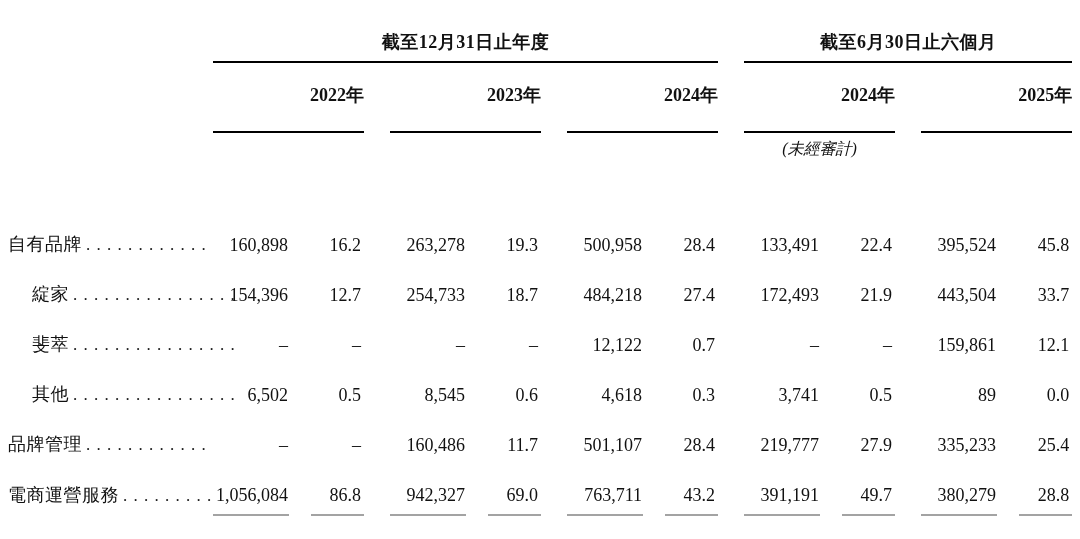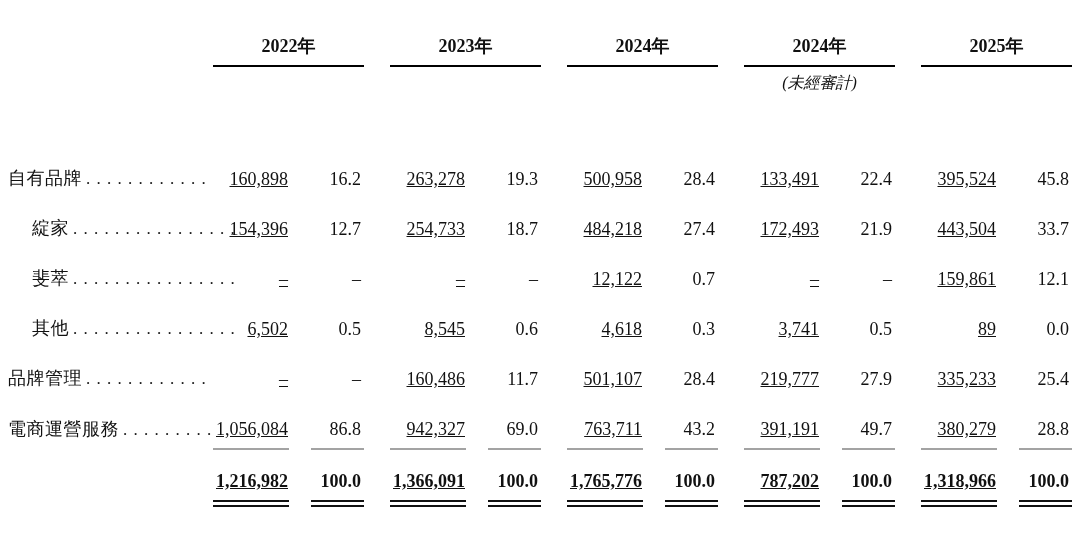--- a/index.html
+++ b/index.html
@@ -17,42 +17,42 @@
   col.c-g{width:22px;}
   col.c-p{width:53px;}
   col.c-gap{width:26px;}
 
   
   tr.r-group th{
     height:40px;text-align:center;font-weight:bold;font-size:18px;
     border-bottom:2px solid #000;padding-bottom:7px;letter-spacing:0.5px;
   }
   tr.r-years th{
-    height:44px;text-align:center;font-weight:bold;font-size:18px;
-    border-bottom:2px solid #000;padding-bottom:7px;
+    height:44px;text-align:right;font-weight:bold;font-size:18px;
+    border-bottom:2px solid #000;padding-bottom:24px;
   }
   tr.r-units td{height:34px;font-size:17px;font-style:italic;padding-bottom:2px;}
   tr.r-units td.unit{text-align:center;}
   tr.r-units td.pcth{text-align:center;}
   tr.r-unaudited td{height:27px;font-size:16px;font-style:italic;text-align:center;padding-bottom:2px;}
   tr.r-spacer td{height:52px;}
 
   
   tbody tr.row td{height:42px;font-size:18px;padding-bottom:8px;}
   td.lbl{font-size:19px;margin-left:37px;}
   td.lbl .wrap{display:flex;align-items:baseline;width:100%;overflow:hidden;}
   td.lbl.ind .wrap{padding-left:24px;}
   td.lbl .lt{flex:0 0 auto;letter-spacing:0.5px;}
   td.lbl .dots{flex:1 1 auto;overflow:hidden;white-space:nowrap;margin-left:4px;}
   td.lbl .dots::before{
     content:". . . . . . . . . . . . . . . . . . . . . . . . . . . . .";
     font-size:17px;letter-spacing:1px;color:#1a1a1a;
   }
   td.v,td.p{text-align:right;}
-  td.v{padding-right:1px;text-decoration:underline;}
+  td.v{padding-right:1px;}
   td.p{padding-right:3px;}
 
   tr.pretotal td.v,tr.pretotal td.p{border-bottom:2px solid #a3a3a3;}
   tr.total td{height:52px;padding-bottom:9px;}
   tr.total td.v,tr.total td.p{border-bottom:7px double #111;font-weight:bold;}
   tr.total td.lbl{font-weight:bold;}
 </style>
 </head>
 <body>
 
@@ -74,20 +74,26 @@
     <col class="c-gap">
     <col class="c-v">
         <col class="c-g">
         <col class="c-p">
     <col class="c-gap">
     <col class="c-v">
         <col class="c-g">
         <col class="c-p">
   </colgroup>
   <thead>
+    <tr class="r-group">
+      <td></td>
+      <th colspan="11">截至12月31日止年度</th>
+      <td></td>
+      <th colspan="7">截至6月30日止六個月</th>
+    </tr>
     <tr class="r-years">
       <td></td>
       <th colspan="3" class="yr">2022年</th>
       <td></td>
       <th colspan="3" class="yr">2023年</th>
       <td></td>
       <th colspan="3" class="yr">2024年</th>
       <td></td>
       <th colspan="3" class="yr">2024年</th>
       <td></td>

